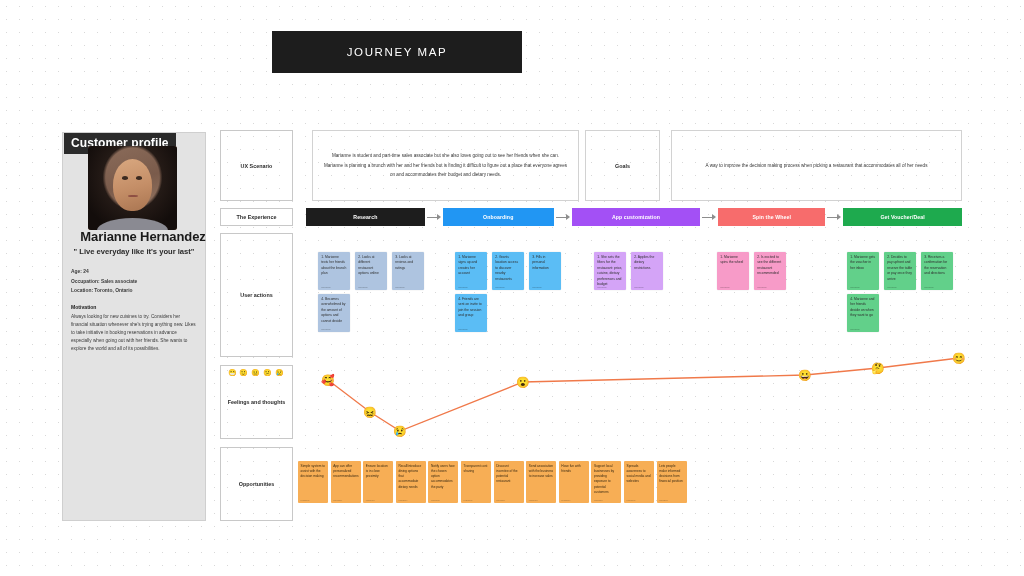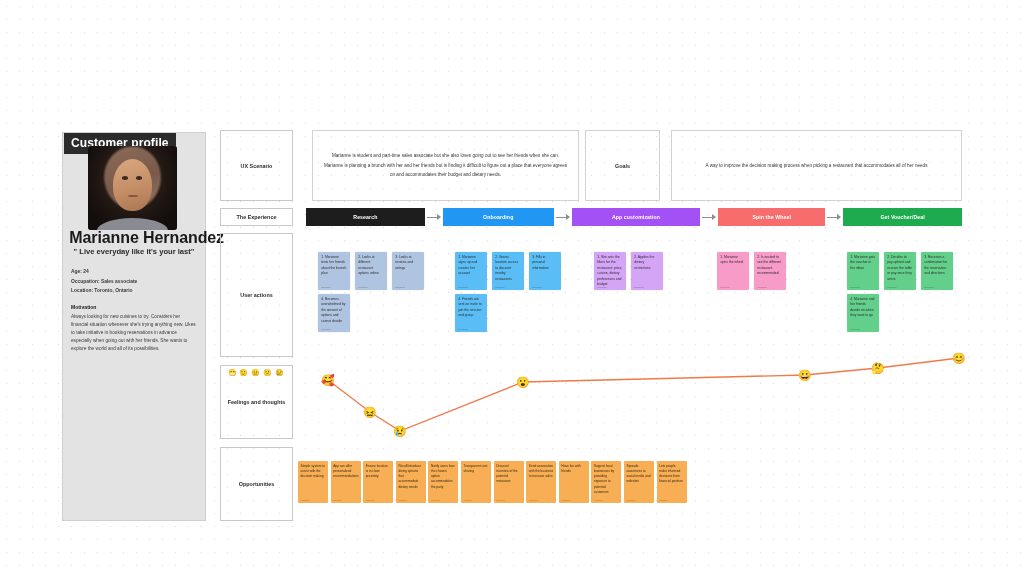--- a/index.html
+++ b/index.html
@@ -111,22 +111,22 @@
     position: absolute;
     left: 10%; bottom: -16%;
     width: 80%; height: 30%;
     border-radius: 50% 50% 0 0;
     background: #8a8a92;
   }
 
   #profile-name {
     position: absolute;
     left: 62px; top: 229px; width: 162px;
-    text-align: right;
-    font-size: 16px;
+    text-align: center;
+    font-size: 13px;
     font-weight: bold;
     color: #1a1a1a;
     letter-spacing: -0.1px;
   }
   #profile-quote {
     position: absolute;
     left: 62px; top: 247px; width: 144px;
     text-align: center;
     font-size: 7.6px;
     font-weight: bold;
@@ -320,20 +320,23 @@
     left: 2.6px; bottom: 2.2px;
     font-size: 2.2px;
     color: rgba(0,0,0,0.35);
   }
 </style>
 </head>
 <body>
 
 <div id="canvas">
 
+  <div id="title-bar">
+    <span class="title-text">JOURNEY MAP</span>
+  </div>
 
   <div id="profile-card"></div>
   <div id="profile-badge">Customer profile</div>
   <div id="profile-photo">
     <div class="ph-bg"></div>
     <div class="hair"></div>
     <div class="face"></div>
     <div class="eye l"></div>
     <div class="eye r"></div>
     <div class="lip"></div>

